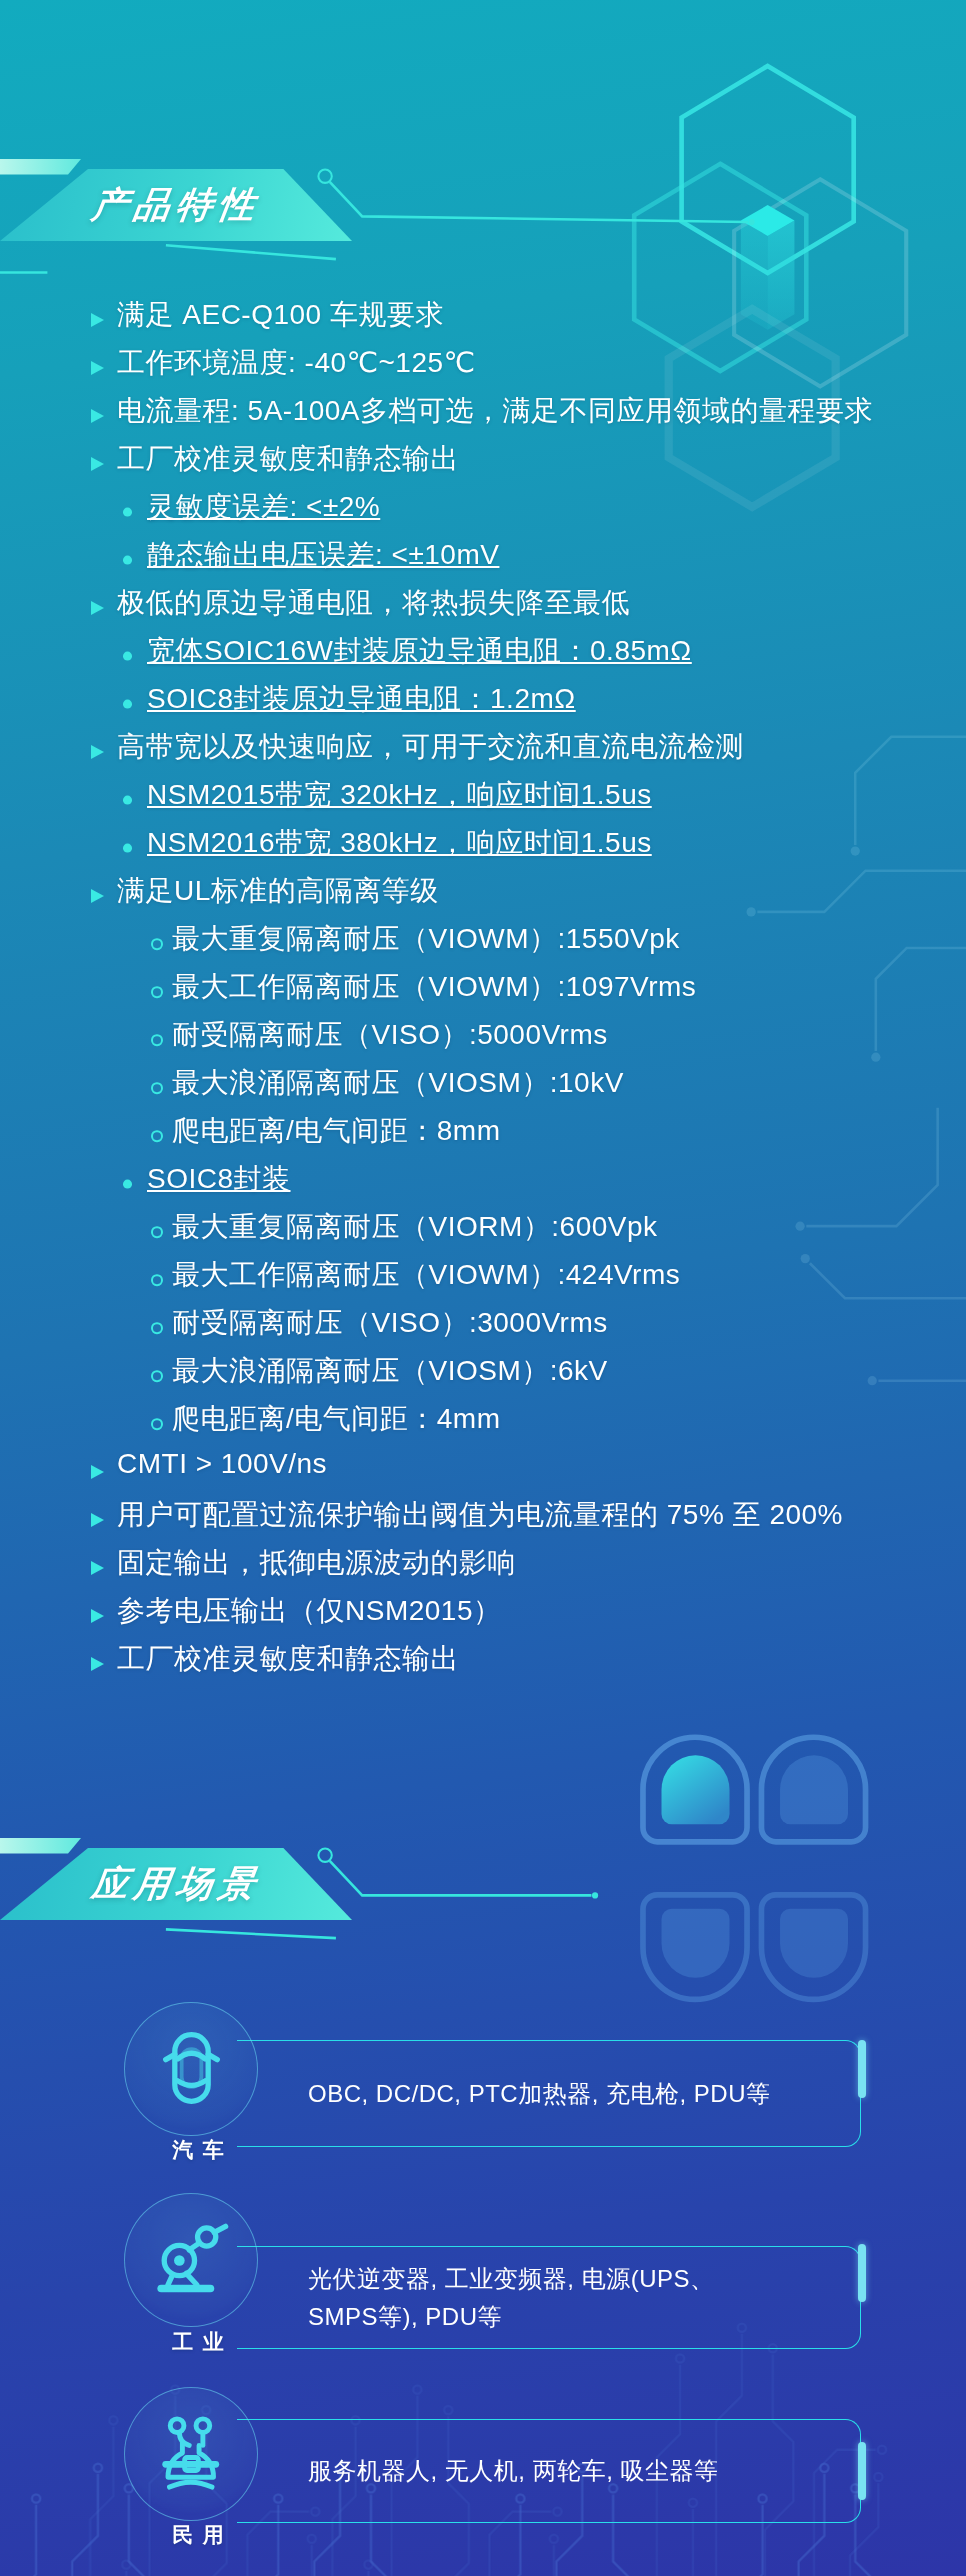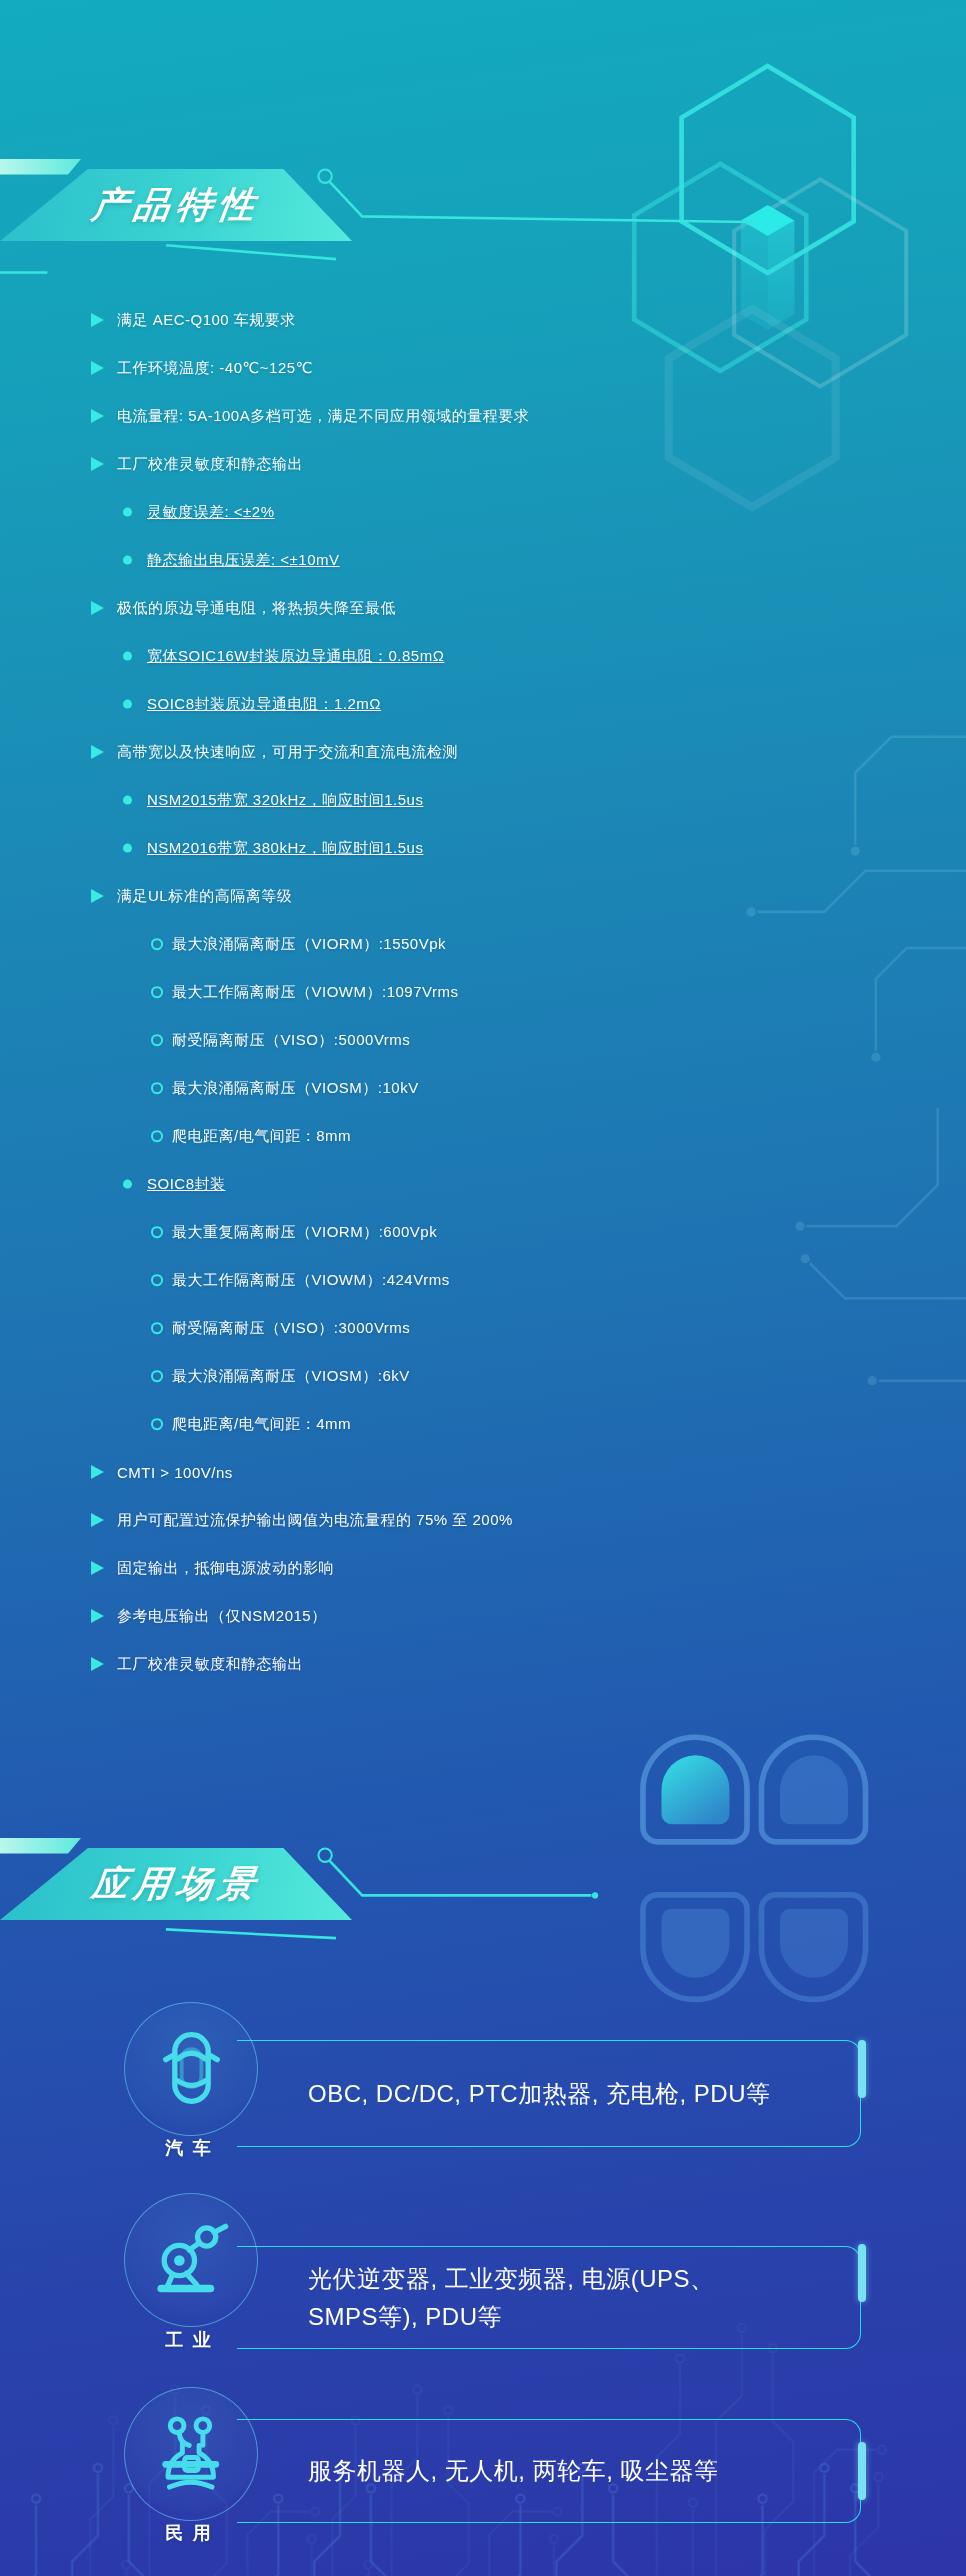--- a/index.html
+++ b/index.html
@@ -28,41 +28,41 @@
   .mini-flag{
     position:absolute;left:0;width:81px;height:15.5px;
     background:linear-gradient(90deg,#b9f7ec,#5fe9de);
     clip-path:polygon(0 0,100% 0,84% 100%,0 100%);
   }
   .mini1{top:159px;}
   .mini2{top:1838px;}
 
   
   #feature-list{position:absolute;top:296px;left:0;width:966px;}
-  .feat{position:relative;height:48px;display:flex;align-items:center;font-size:15px;font-weight:500;letter-spacing:0.5px;white-space:nowrap;}
+  .feat{position:relative;height:48px;display:flex;align-items:flex-start;font-size:28px;font-weight:500;letter-spacing:0.5px;white-space:nowrap;}
   .feat .b{position:absolute;top:50%;transform:translateY(-50%);}
   .lv1{padding-left:117px;}
   .lv2{padding-left:147px;text-decoration:underline;}
   .lv3{padding-left:172px;}
   .lv1 .b{left:91px;width:0;height:0;border-left:13px solid #39e9e3;border-top:7.7px solid transparent;border-bottom:7.7px solid transparent;}
   .lv2 .b{left:123px;width:8.8px;height:8.8px;border-radius:50%;background:#39e9e3;}
   .lv3 .b{left:151px;width:7.7px;height:7.7px;border-radius:50%;border:2.1px solid #39e9e3;background:transparent;}
   .feat .t{text-shadow:0 1px 3.1px rgba(0,50,90,.25);}
 
   
   .app-circle{
     position:absolute;left:124px;width:132px;height:132px;border-radius:50%;
     border:1.5px solid rgba(105,218,242,.55);
     background:radial-gradient(circle at 50% 35%,rgba(130,235,255,.10),rgba(130,235,255,.03) 65%,rgba(130,235,255,0) 75%);
     display:flex;align-items:center;justify-content:center;
   }
   .c1{top:2002px;}.c2{top:2193px;}.c3{top:2387px;}
   .app-label{
-    position:absolute;left:122px;width:132px;text-align:center;
-    font-size:18px;font-weight:bold;letter-spacing:9.3px;text-indent:9.3px;
+    position:absolute;left:132px;width:132px;text-align:center;
+    font-size:21px;font-weight:bold;letter-spacing:9.3px;text-indent:9.3px;
     text-shadow:0 1px 3.1px rgba(0,40,90,.35);
   }
   .l1{top:2136px;}.l2{top:2328px;}.l3{top:2521px;}
   .app-box{
     position:absolute;left:237px;width:624px;box-sizing:border-box;
     border-top:1.5px solid #29dfe9;border-bottom:1.5px solid #29dfe9;border-right:1.5px solid #29dfe9;
     border-radius:0 15.5px 15.5px 0;
     display:flex;align-items:center;padding-left:71px;padding-right:28px;
     font-size:24px;letter-spacing:0.5px;line-height:38px;
   }
@@ -229,21 +229,21 @@
     <div class="feat lv2">
         <span class="b"></span>
         <span class="t">NSM2016带宽 380kHz，响应时间1.5us</span>
       </div>
     <div class="feat lv1">
         <span class="b"></span>
         <span class="t">满足UL标准的高隔离等级</span>
       </div>
     <div class="feat lv3">
         <span class="b"></span>
-        <span class="t">最大浪涌隔离耐压（VIORM）:1550Vpk</span>
+        <span class="t">最大重复隔离耐压（VIOWM）:1550Vpk</span>
       </div>
     <div class="feat lv3">
         <span class="b"></span>
         <span class="t">最大工作隔离耐压（VIOWM）:1097Vrms</span>
       </div>
     <div class="feat lv3">
         <span class="b"></span>
         <span class="t">耐受隔离耐压（VISO）:5000Vrms</span>
       </div>
     <div class="feat lv3">

